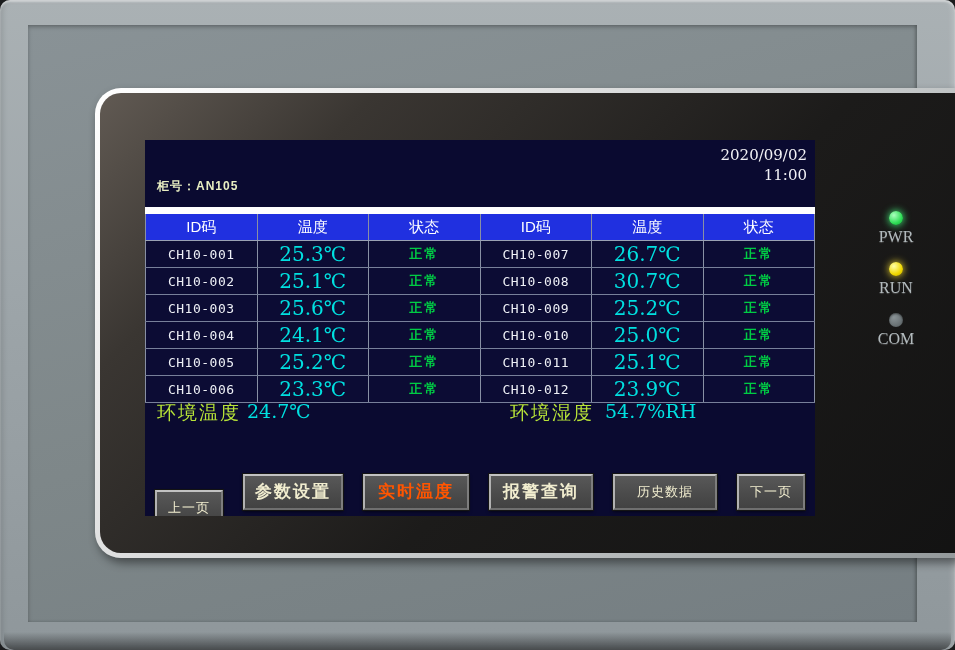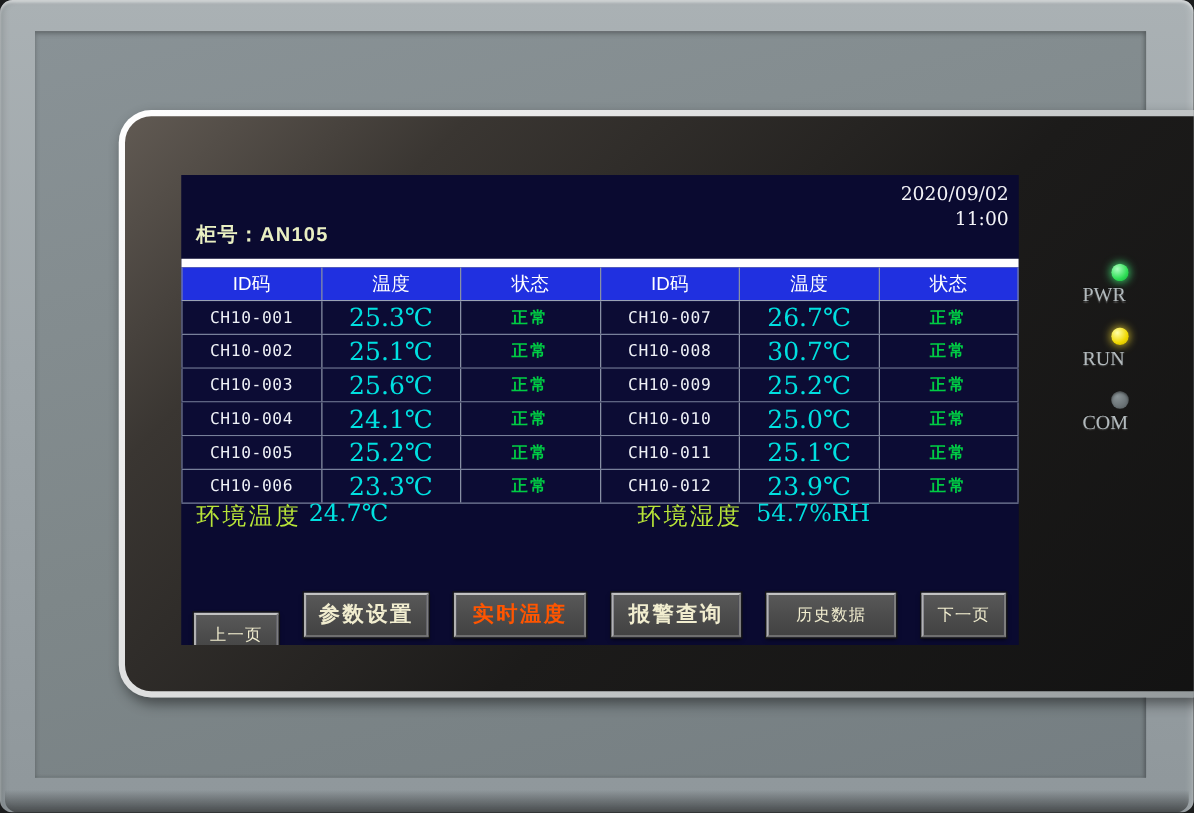--- a/index.html
+++ b/index.html
@@ -36,21 +36,21 @@
     background:linear-gradient(135deg,#615a53 0%,#3a3632 20%,#1c1b1a 55%,#121212 100%);
   }
 
   
   .screen{
     position:absolute;left:45px;top:47px;width:670px;height:376px;
     background:var(--screen-bg,#0a0a30);overflow:hidden;
   }
   .datetime{position:absolute;top:5px;right:8px;text-align:right;
     color:#f2f2f6;font-family:"DejaVu Serif",serif;font-size:15px;line-height:20px;}
-  .cabinet{position:absolute;left:12px;top:38px;color:#e9efc2;font-size:16px;font-weight:bold;letter-spacing:1px;}
+  .cabinet{position:absolute;left:12px;top:38px;color:#e9efc2;font-size:12px;font-weight:bold;letter-spacing:1px;}
 
   
   .table{position:absolute;left:0;top:67px;width:670px;border-top:7px solid #ffffff;}
   .thead{display:flex;height:27px;background:var(--header-bg,#2030e0);border-bottom:1px solid #9aa2b4;}
   .trow{display:flex;height:27px;background:#0c0c34;border-bottom:1px solid #78809a;}
   .tcell{flex:1 1 0;display:flex;align-items:center;justify-content:center;
     border-right:1px solid #8890a4;overflow:hidden;}
   .tcell:first-child{border-left:1px solid #8890a4;}
   .hcell{color:#ffffff;font-size:15px;}
   .c-id{color:#eef0f6;font-family:"DejaVu Sans Mono",monospace;font-size:13px;letter-spacing:.5px;}
@@ -73,21 +73,21 @@
     border:2px solid;border-color:#c2c2c2 #7d7d7d #6f6f6f #b2b2b2;
     outline:1px solid #141414;
     color:#f1edcf;font-size:13px;letter-spacing:1px;cursor:pointer;
     box-shadow:0 2px 3px rgba(0,0,0,.55);
   }
   .navbtn.large{font-size:17px;font-weight:bold;letter-spacing:2px;}
   .navbtn.active{color:var(--active-nav-color,#ff5500);font-size:17px;font-weight:bold;letter-spacing:2px;}
 
   
   .led-panel{position:absolute;left:866px;top:211px;width:60px;}
-  .led-block{text-align:left;margin-bottom:16px;}
+  .led-block{text-align:center;margin-bottom:16px;}
   .led-dot{width:14px;height:14px;border-radius:50%;margin:0 auto 3px;}
   .led-green{background:radial-gradient(circle at 35% 30%,#aaffbe,#2edd55 60%,#14a038);
     box-shadow:0 0 7px 1px rgba(70,255,130,.75);}
   .led-yellow{background:radial-gradient(circle at 35% 30%,#ffffa8,#f0d800 60%,#bfa800);
     box-shadow:0 0 7px 1px rgba(255,230,50,.7);}
   .led-off{background:radial-gradient(circle at 35% 30%,#8b9497,#666e71 70%,#595f62);
     box-shadow:inset 0 1px 2px rgba(0,0,0,.45);}
   .led-label{font-family:"Liberation Serif",serif;font-size:16px;color:#b2babd;
     text-shadow:0 1px 1px rgba(255,255,255,.22),0 -1px 1px rgba(0,0,0,.3);}
 </style>

